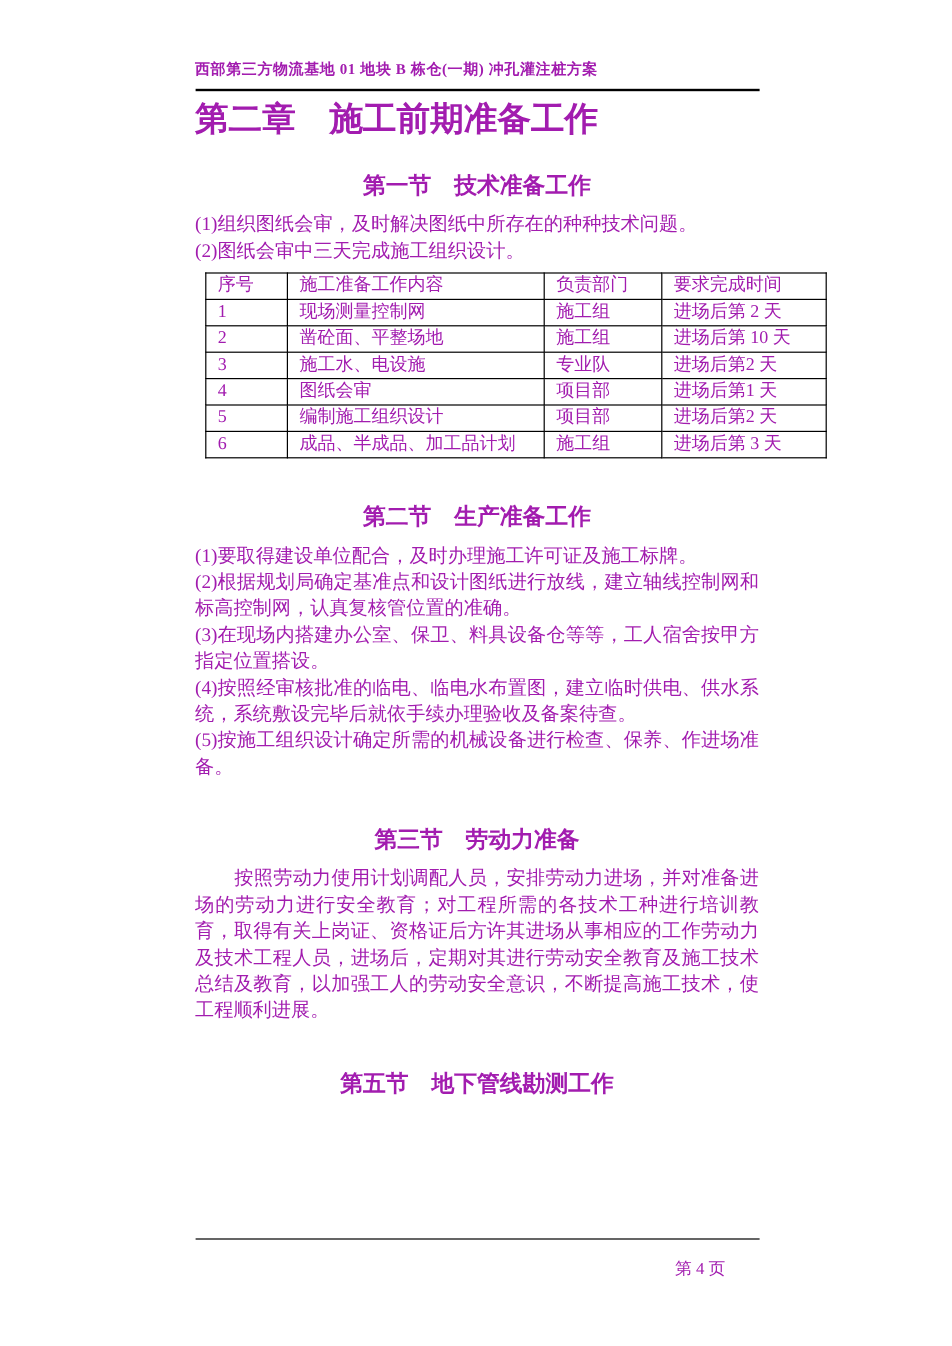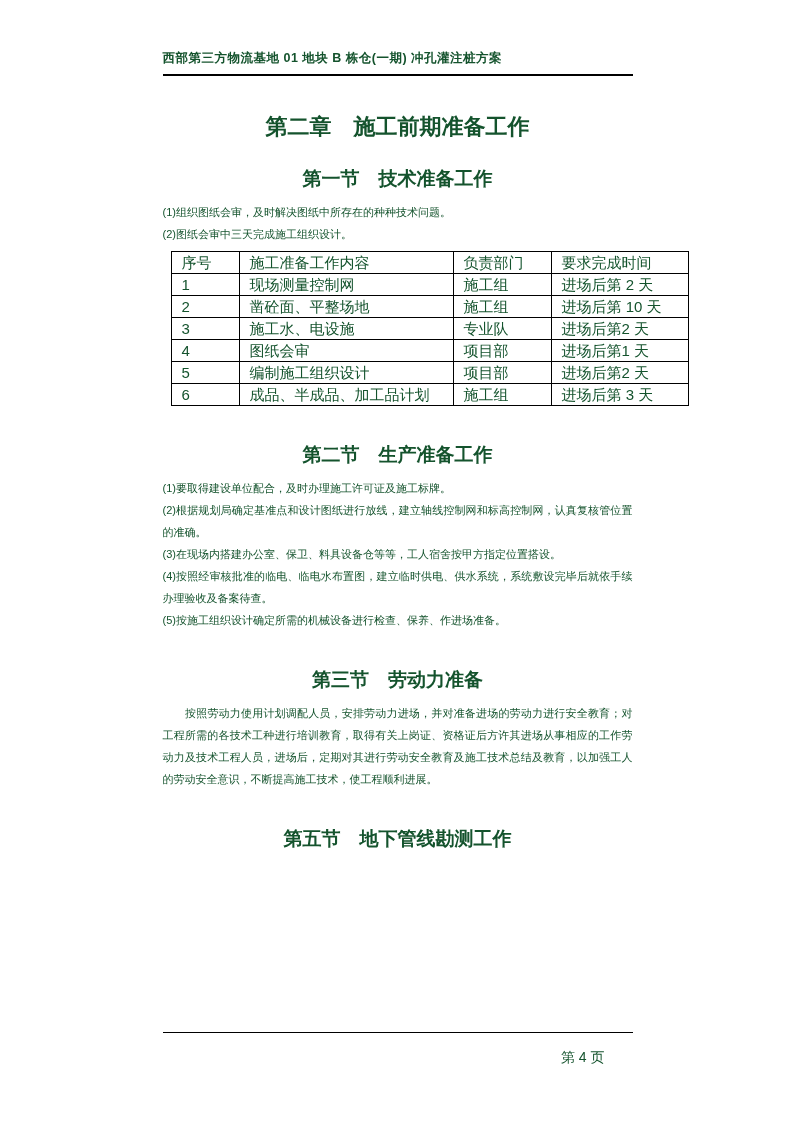--- a/index.html
+++ b/index.html
@@ -3,48 +3,48 @@
 <meta charset="utf-8">
 <style>
   * { margin: 0; padding: 0; box-sizing: border-box; }
   html, body { background: #ffffff; }
   .page {
     position: relative;
     width: 708px;
     height: 1122px;
     margin: 0 auto;
     background: #ffffff;
-    color: #14532d;
-    font-family: Liberation Sans, sans-serif;
+    color: #a21caf;
+    font-family: Liberation Serif, serif;
     overflow: hidden;
   }
   .content { padding: 50px 118px 0 120px; }
   .doc-header {
     font-size: 12.5px;
     font-weight: bold;
     letter-spacing: 0.5px;
     padding-bottom: 7px;
     border-bottom: 2px solid #000000;
   }
   .chapter-title {
-    text-align: center;
-    font-size: 22px;
+    text-align: left;
+    font-size: 28px;
     font-weight: bold;
-    margin-top: 36px;
+    margin-top: 4px;
   }
   .section-heading {
     text-align: center;
     font-size: 19px;
     font-weight: bold;
     margin-top: 36px;
     margin-bottom: 9px;
   }
   .section-heading.first { margin-top: 24px; }
   p.body-text {
-    font-size: 11px;
+    font-size: 16px;
     line-height: 22px;
     text-align: justify;
   }
   p.indent { text-indent: 2.05em; }
   table.prep-table {
     border-collapse: collapse;
     table-layout: fixed;
     width: 517px;
     margin: 6px 0 0 8px;
     font-size: 15px;

